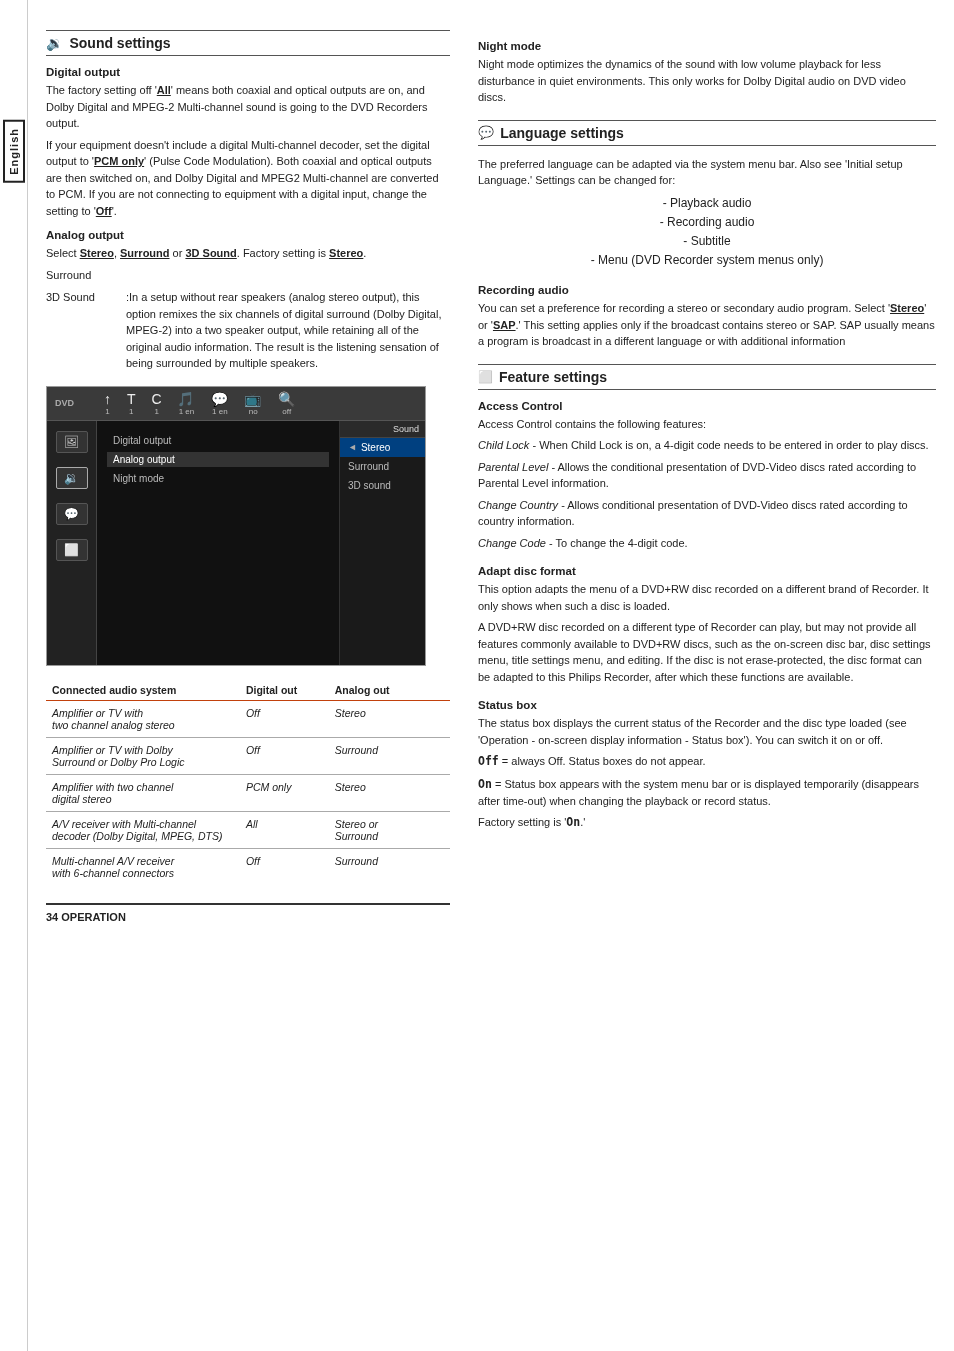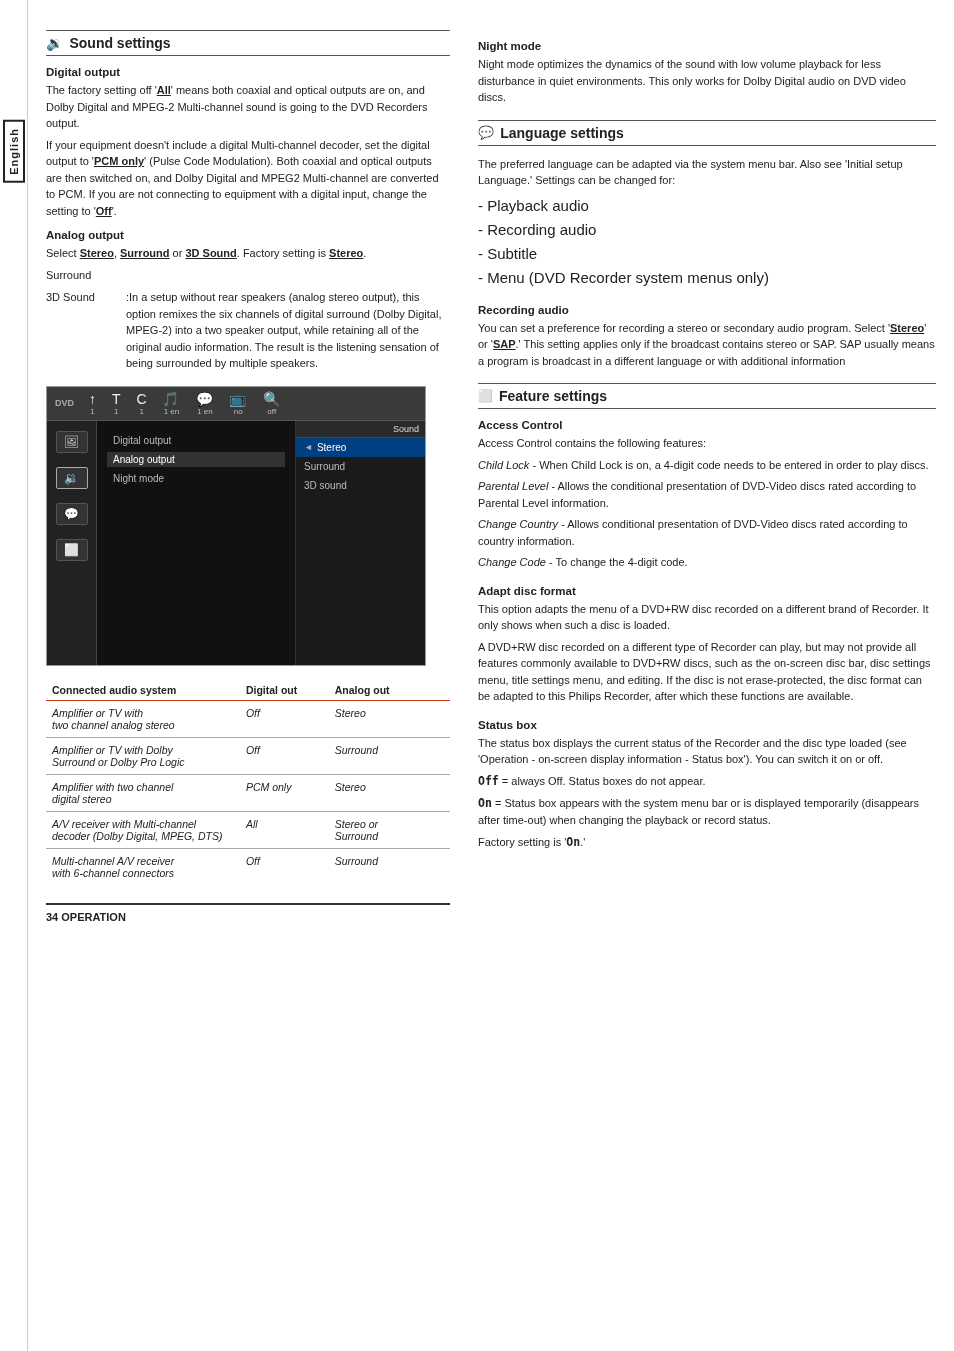--- a/index.html
+++ b/index.html
@@ -125,21 +125,21 @@
       height: 280px;
       position: relative;
       overflow: hidden;
     }
 
     .menu-top-bar {
       background: #3a3a3a;
       display: flex;
       align-items: center;
       padding: 4px 8px;
-      gap: 15px;
+      gap: 30px;
       border-bottom: 1px solid #555;
     }
 
     .menu-icon-item {
       display: flex;
       flex-direction: column;
       align-items: center;
       color: #ccc;
       font-size: 9px;
     }
@@ -203,21 +203,21 @@
       color: #bbb;
       padding: 2px 6px;
     }
 
     .menu-center-item.selected {
       background: #333;
       color: #fff;
     }
 
     .menu-right-panel {
-      width: 130px;
+      width: 86px;
       background: #1a1a1a;
       border-left: 1px solid #333;
       display: flex;
       flex-direction: column;
     }
 
     .menu-right-header {
       background: #2a2a2a;
       color: #ddd;
       font-size: 9px;
@@ -278,22 +278,23 @@
     .language-icon {
       font-size: 13px;
     }
 
     .bullet-list {
       list-style: none;
       margin-left: 0;
     }
 
     .bullet-list li {
-      font-size: 15px;
+      font-size: 12px;
       line-height: 1.6;
+      text-align: center;
     }
 
     .bullet-list li::before {
       content: "- ";
     }
 
     .italic-text {
       font-style: italic;
     }
 

